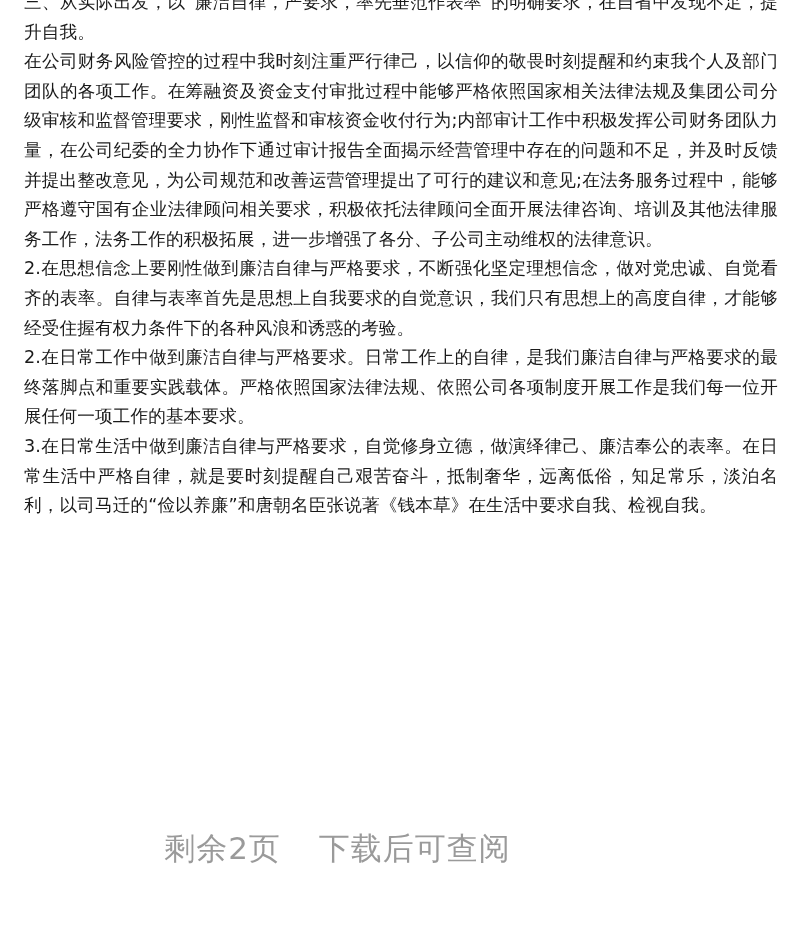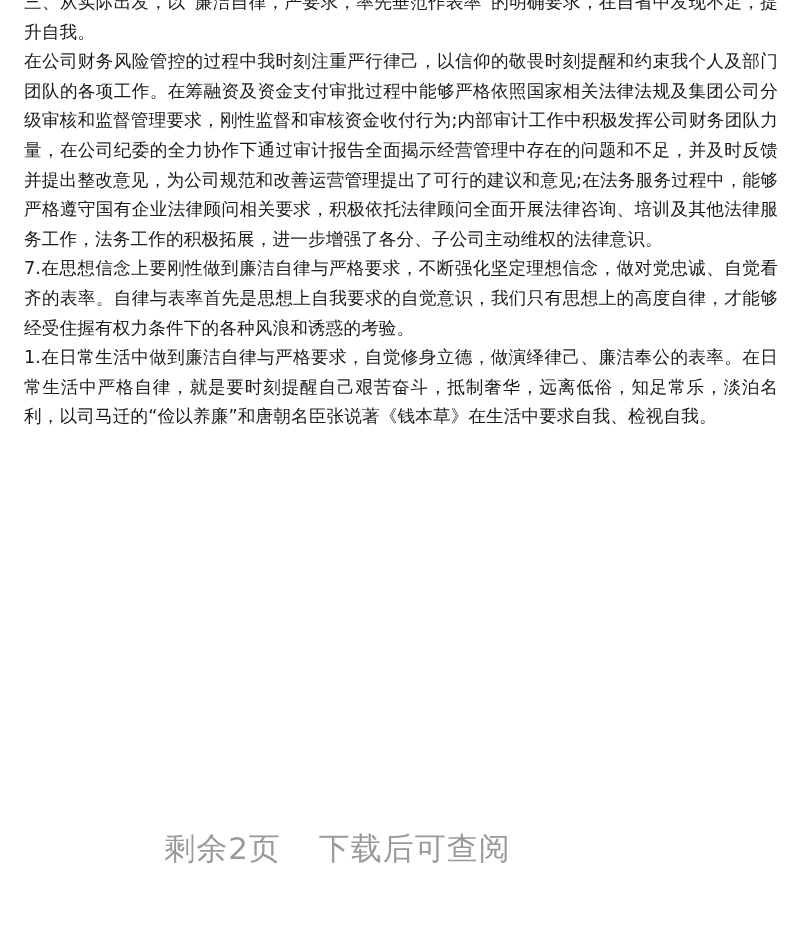--- a/index.html
+++ b/index.html
@@ -16,19 +16,20 @@
   .footer .gap { width: 38px; }
 </style>
 </head>
 <body>
 
 <div class="watermark" style="left:420px;top:290px;">​</div>
 
 <div class="page">
   <p class="para">三、从实际出发，以“廉洁自律，严要求，率先垂范作表率”的明确要求，在自省中发现不足，提升自我。</p>
   <p class="para">在公司财务风险管控的过程中我时刻注重严行律己，以信仰的敬畏时刻提醒和约束我个人及部门团队的各项工作。在筹融资及资金支付审批过程中能够严格依照国家相关法律法规及集团公司分级审核和监督管理要求，刚性监督和审核资金收付行为;内部审计工作中积极发挥公司财务团队力量，在公司纪委的全力协作下通过审计报告全面揭示经营管理中存在的问题和不足，并及时反馈并提出整改意见，为公司规范和改善运营管理提出了可行的建议和意见;在法务服务过程中，能够严格遵守国有企业法律顾问相关要求，积极依托法律顾问全面开展法律咨询、培训及其他法律服务工作，法务工作的积极拓展，进一步增强了各分、子公司主动维权的法律意识。</p>
-  <p class="para">7.在思想信念上要刚性做到廉洁自律与严格要求，不断强化坚定理想信念，做对党忠诚、自觉看齐的表率。自律与表率首先是思想上自我要求的自觉意识，我们只有思想上的高度自律，才能够经受住握有权力条件下的各种风浪和诱惑的考验。</p>
-  <p class="para">1.在日常生活中做到廉洁自律与严格要求，自觉修身立德，做演绎律己、廉洁奉公的表率。在日常生活中严格自律，就是要时刻提醒自己艰苦奋斗，抵制奢华，远离低俗，知足常乐，淡泊名利，以司马迁的“俭以养廉”和唐朝名臣张说著《钱本草》在生活中要求自我、检视自我。</p>
+  <p class="para">2.在思想信念上要刚性做到廉洁自律与严格要求，不断强化坚定理想信念，做对党忠诚、自觉看齐的表率。自律与表率首先是思想上自我要求的自觉意识，我们只有思想上的高度自律，才能够经受住握有权力条件下的各种风浪和诱惑的考验。</p>
+  <p class="para">2.在日常工作中做到廉洁自律与严格要求。日常工作上的自律，是我们廉洁自律与严格要求的最终落脚点和重要实践载体。严格依照国家法律法规、依照公司各项制度开展工作是我们每一位开展任何一项工作的基本要求。</p>
+  <p class="para">3.在日常生活中做到廉洁自律与严格要求，自觉修身立德，做演绎律己、廉洁奉公的表率。在日常生活中严格自律，就是要时刻提醒自己艰苦奋斗，抵制奢华，远离低俗，知足常乐，淡泊名利，以司马迁的“俭以养廉”和唐朝名臣张说著《钱本草》在生活中要求自我、检视自我。</p>
 </div>
 
 <div class="footer">
   <span>剩余2页</span><span class="gap"></span><span>下载后可查阅</span>
 </div>
 
 </body></html>

